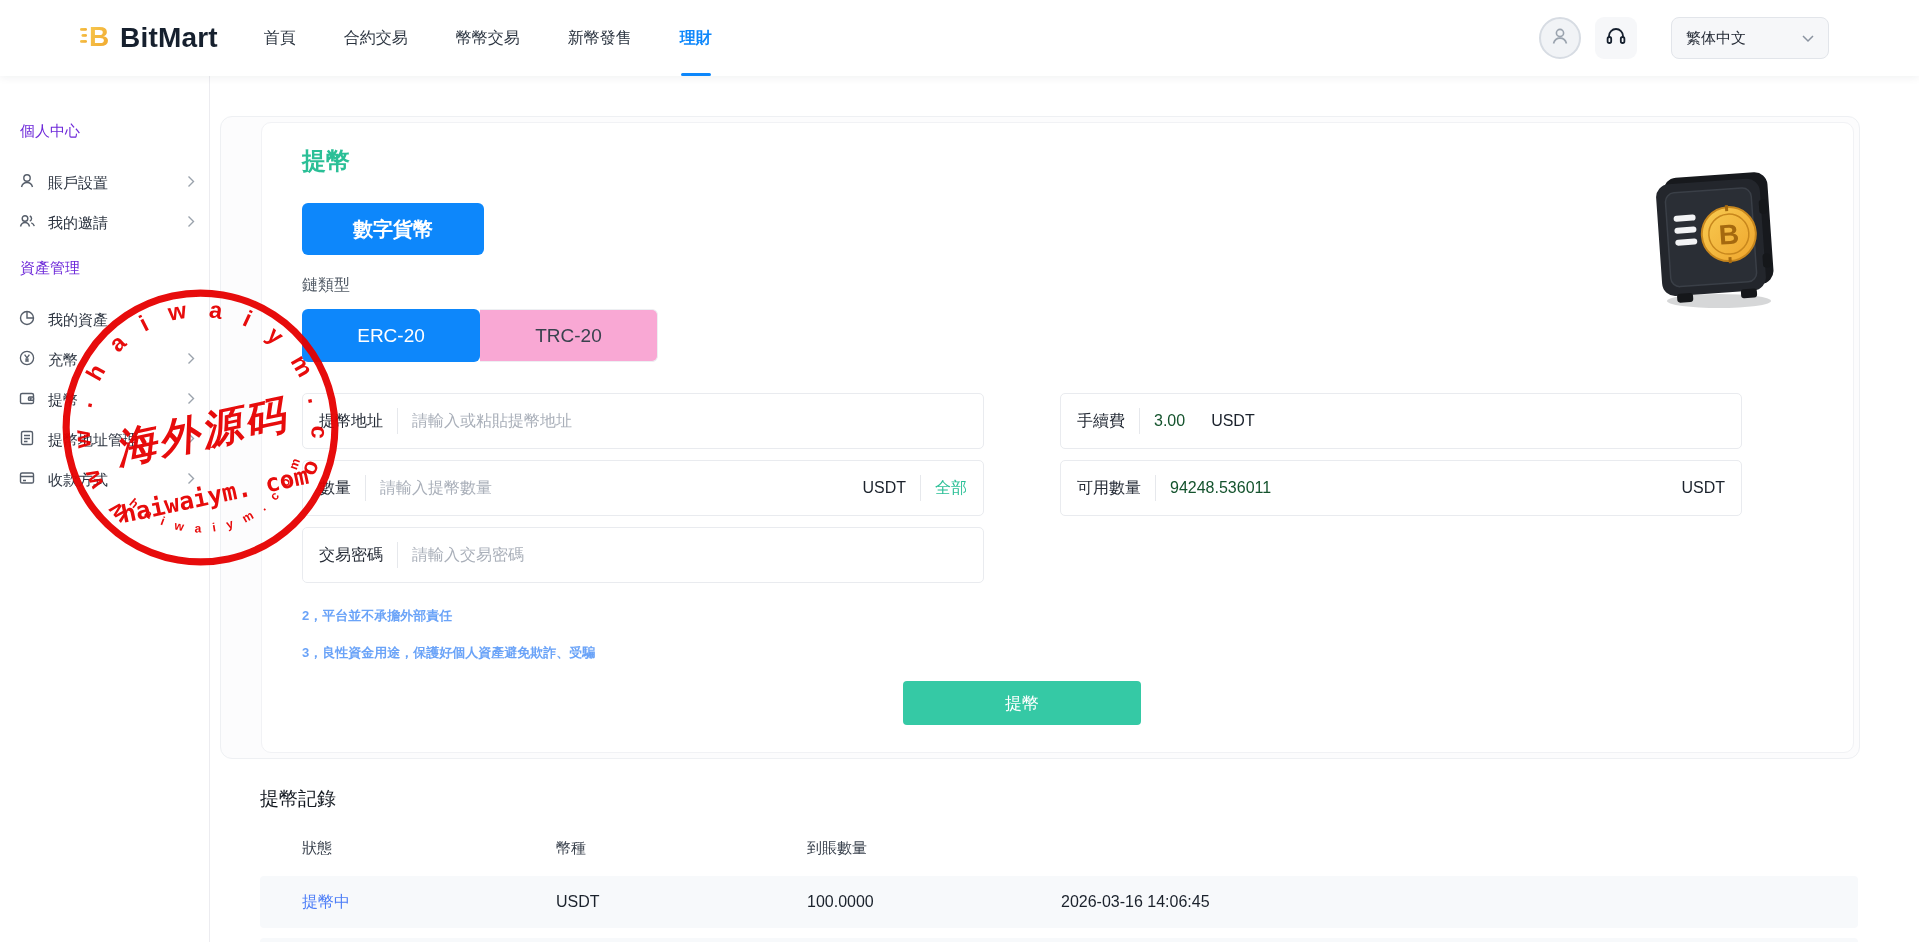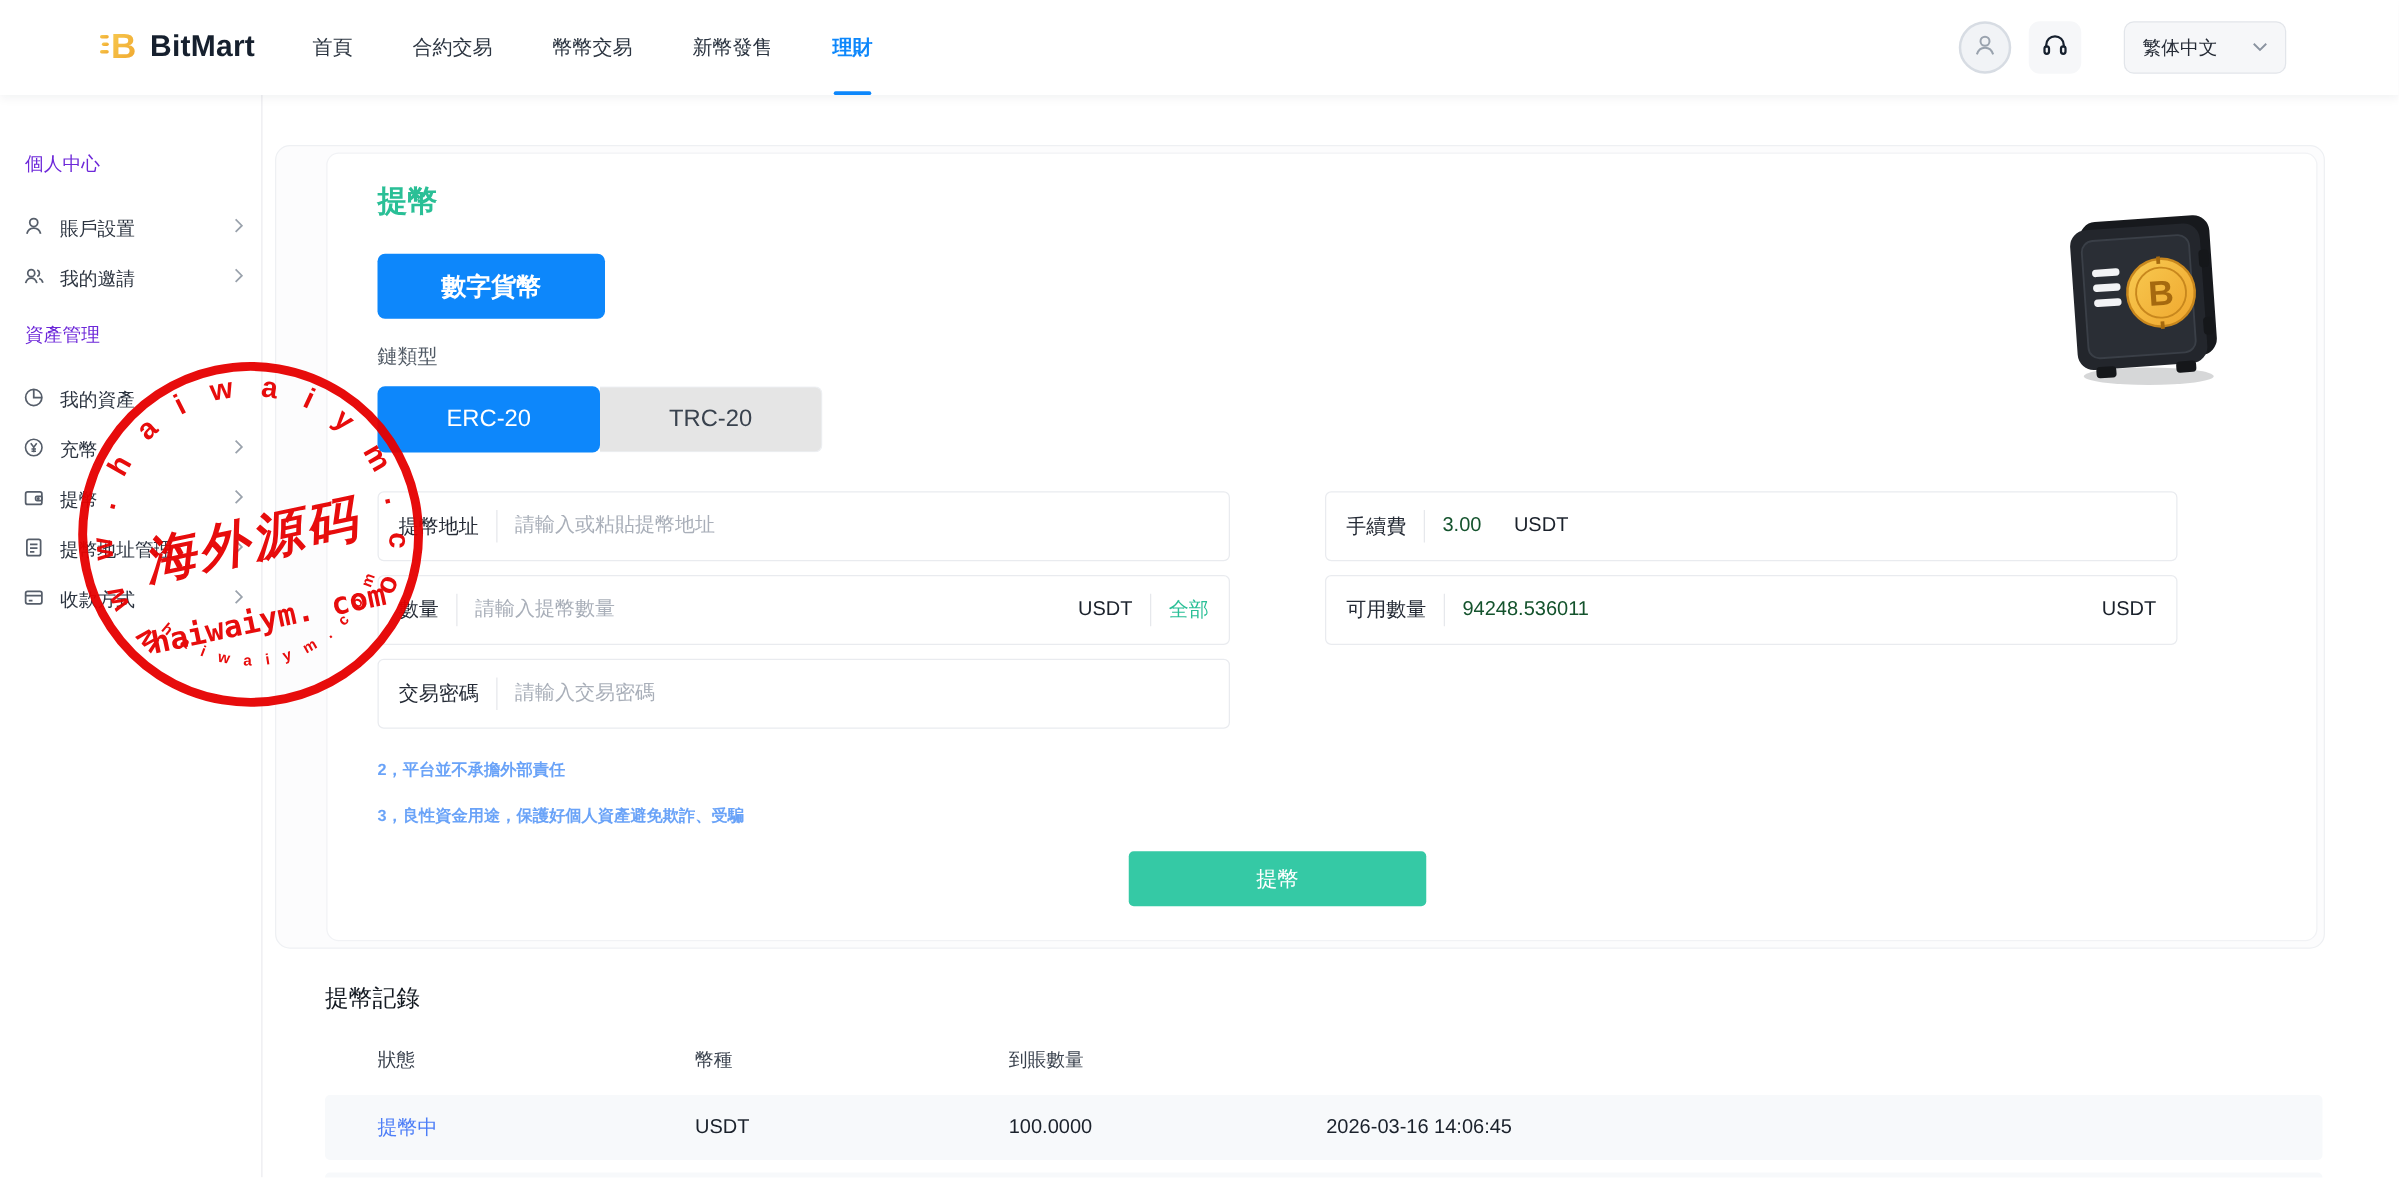--- a/index.html
+++ b/index.html
@@ -3,33 +3,33 @@
 <meta charset="utf-8">
 <style>
   * { margin:0; padding:0; box-sizing:border-box; }
   html,body { width:1919px; height:942px; overflow:hidden; background:#fff;
               font-family:"Liberation Sans","DejaVu Sans",sans-serif; color:#1f2430; }
 
   
   .header { position:relative; height:76px; background:#fff; display:flex; align-items:center;
             padding:0 90px 0 80px; box-shadow:0 2px 8px rgba(20,30,50,.06); z-index:30; }
   .brand { display:flex; align-items:center; gap:10px; }
-  .brand-name { font-size:24px; font-weight:bold; color:#16202e; letter-spacing:.2px; }
+  .brand-name { font-size:28px; font-weight:bold; color:#16202e; letter-spacing:.2px; }
   .nav { display:flex; align-items:center; gap:48px; margin-left:46px; height:76px; }
   .nav-item { font-size:16px; color:#2b3440; cursor:pointer; height:76px; display:flex;
               align-items:center; position:relative;text-align:center; }
   .nav-item.active { color:#0d87fb; font-weight:bold; }
   .nav-item.active::after { content:""; position:absolute; bottom:0; left:50%; transform:translateX(-50%);
               width:30px; height:3px; background:#0d87fb; border-radius:2px; }
   .header-right { margin-left:auto; display:flex; align-items:center; gap:14px; }
   .avatar { width:42px; height:42px; border-radius:50%; background:#f1f3f6; border:2px solid #d7dce3;
             display:flex; align-items:center; justify-content:center; cursor:pointer; }
   .headset-btn { width:42px; height:42px; border-radius:9px; background:#f6f7f9; display:flex;
             align-items:center; justify-content:center; cursor:pointer; }
-  .lang-select { width:130px; height:42px; border-radius:8px; background:#f6f7f9; border:1px solid #e2e5ea;
+  .lang-select { width:158px; height:42px; border-radius:8px; background:#f6f7f9; border:1px solid #e2e5ea;
             display:flex; align-items:center; justify-content:space-between; padding:0 14px; cursor:pointer;margin-left:20px; }
   .lang-label { font-size:15px; color:#252b36; }
 
   
   .page { display:flex; height:866px; }
   .sidebar { width:210px; border-right:1px solid #ececf0; padding:46px 14px 0 18px; flex:none; }
   .side-title { font-size:15px; color:#6d28d9; margin-bottom:22px; padding-left:2px; }
   .side-item { display:flex; align-items:center; height:40px; color:#2c3440; cursor:pointer; }
   .side-item .lbl { font-size:15px; margin-left:12px; }
   .side-item .chev { margin-left:auto; }
@@ -44,21 +44,21 @@
   .card { position:absolute; left:40px; top:5px; right:5px; bottom:5px; background:#fff;
           border:1px solid #f1f2f5; border-radius:10px; padding:18px 0 0 40px; overflow:hidden; }
   .card-title { font-size:24px; font-weight:bold; color:#2abf96; margin-top:4px; }
   .currency-btn { margin-top:26px; width:182px; height:52px; background:#0d87fb; color:#fff;
           font-size:20px; font-weight:bold; border:none; border-radius:6px; cursor:pointer; }
   .chain-label { margin-top:20px; font-size:16px; color:#525b66; }
   .tabs { margin-top:13px; display:flex; }
   .tab { width:178px; height:53px; display:flex; align-items:center; justify-content:center;
          font-size:19px; cursor:pointer; }
   .tab.active { background:#0d87fb; color:#fff; border-radius:6px; font-weight:500; }
-  .tab.idle { background:#e5e5e5; color:#39424e; border:1px solid #edeff2; border-left:none;
+  .tab.idle { background:#f9a8d4; color:#39424e; border:1px solid #edeff2; border-left:none;
          border-radius:0 6px 6px 0; }
   .form-grid { margin-top:31px; display:grid; grid-template-columns:682px 682px; column-gap:76px; row-gap:11px; }
   .field { height:56px; border:1px solid #e9ebef; border-radius:5px; background:#fff;
            display:flex; align-items:center; padding:0 16px; }
   .f-label { font-size:16px; color:#252b36; white-space:nowrap; }
   .f-div { width:1px; height:26px; background:#e6e8ec; margin:0 14px; flex:none; }
   .f-input { border:none; outline:none; flex:1; font-size:16px; color:#252b36; background:transparent;
            font-family:inherit; min-width:40px; }
   .f-input::placeholder { color:#a9afb9; }
   .f-value { font-size:16px; color:#14532d; }

